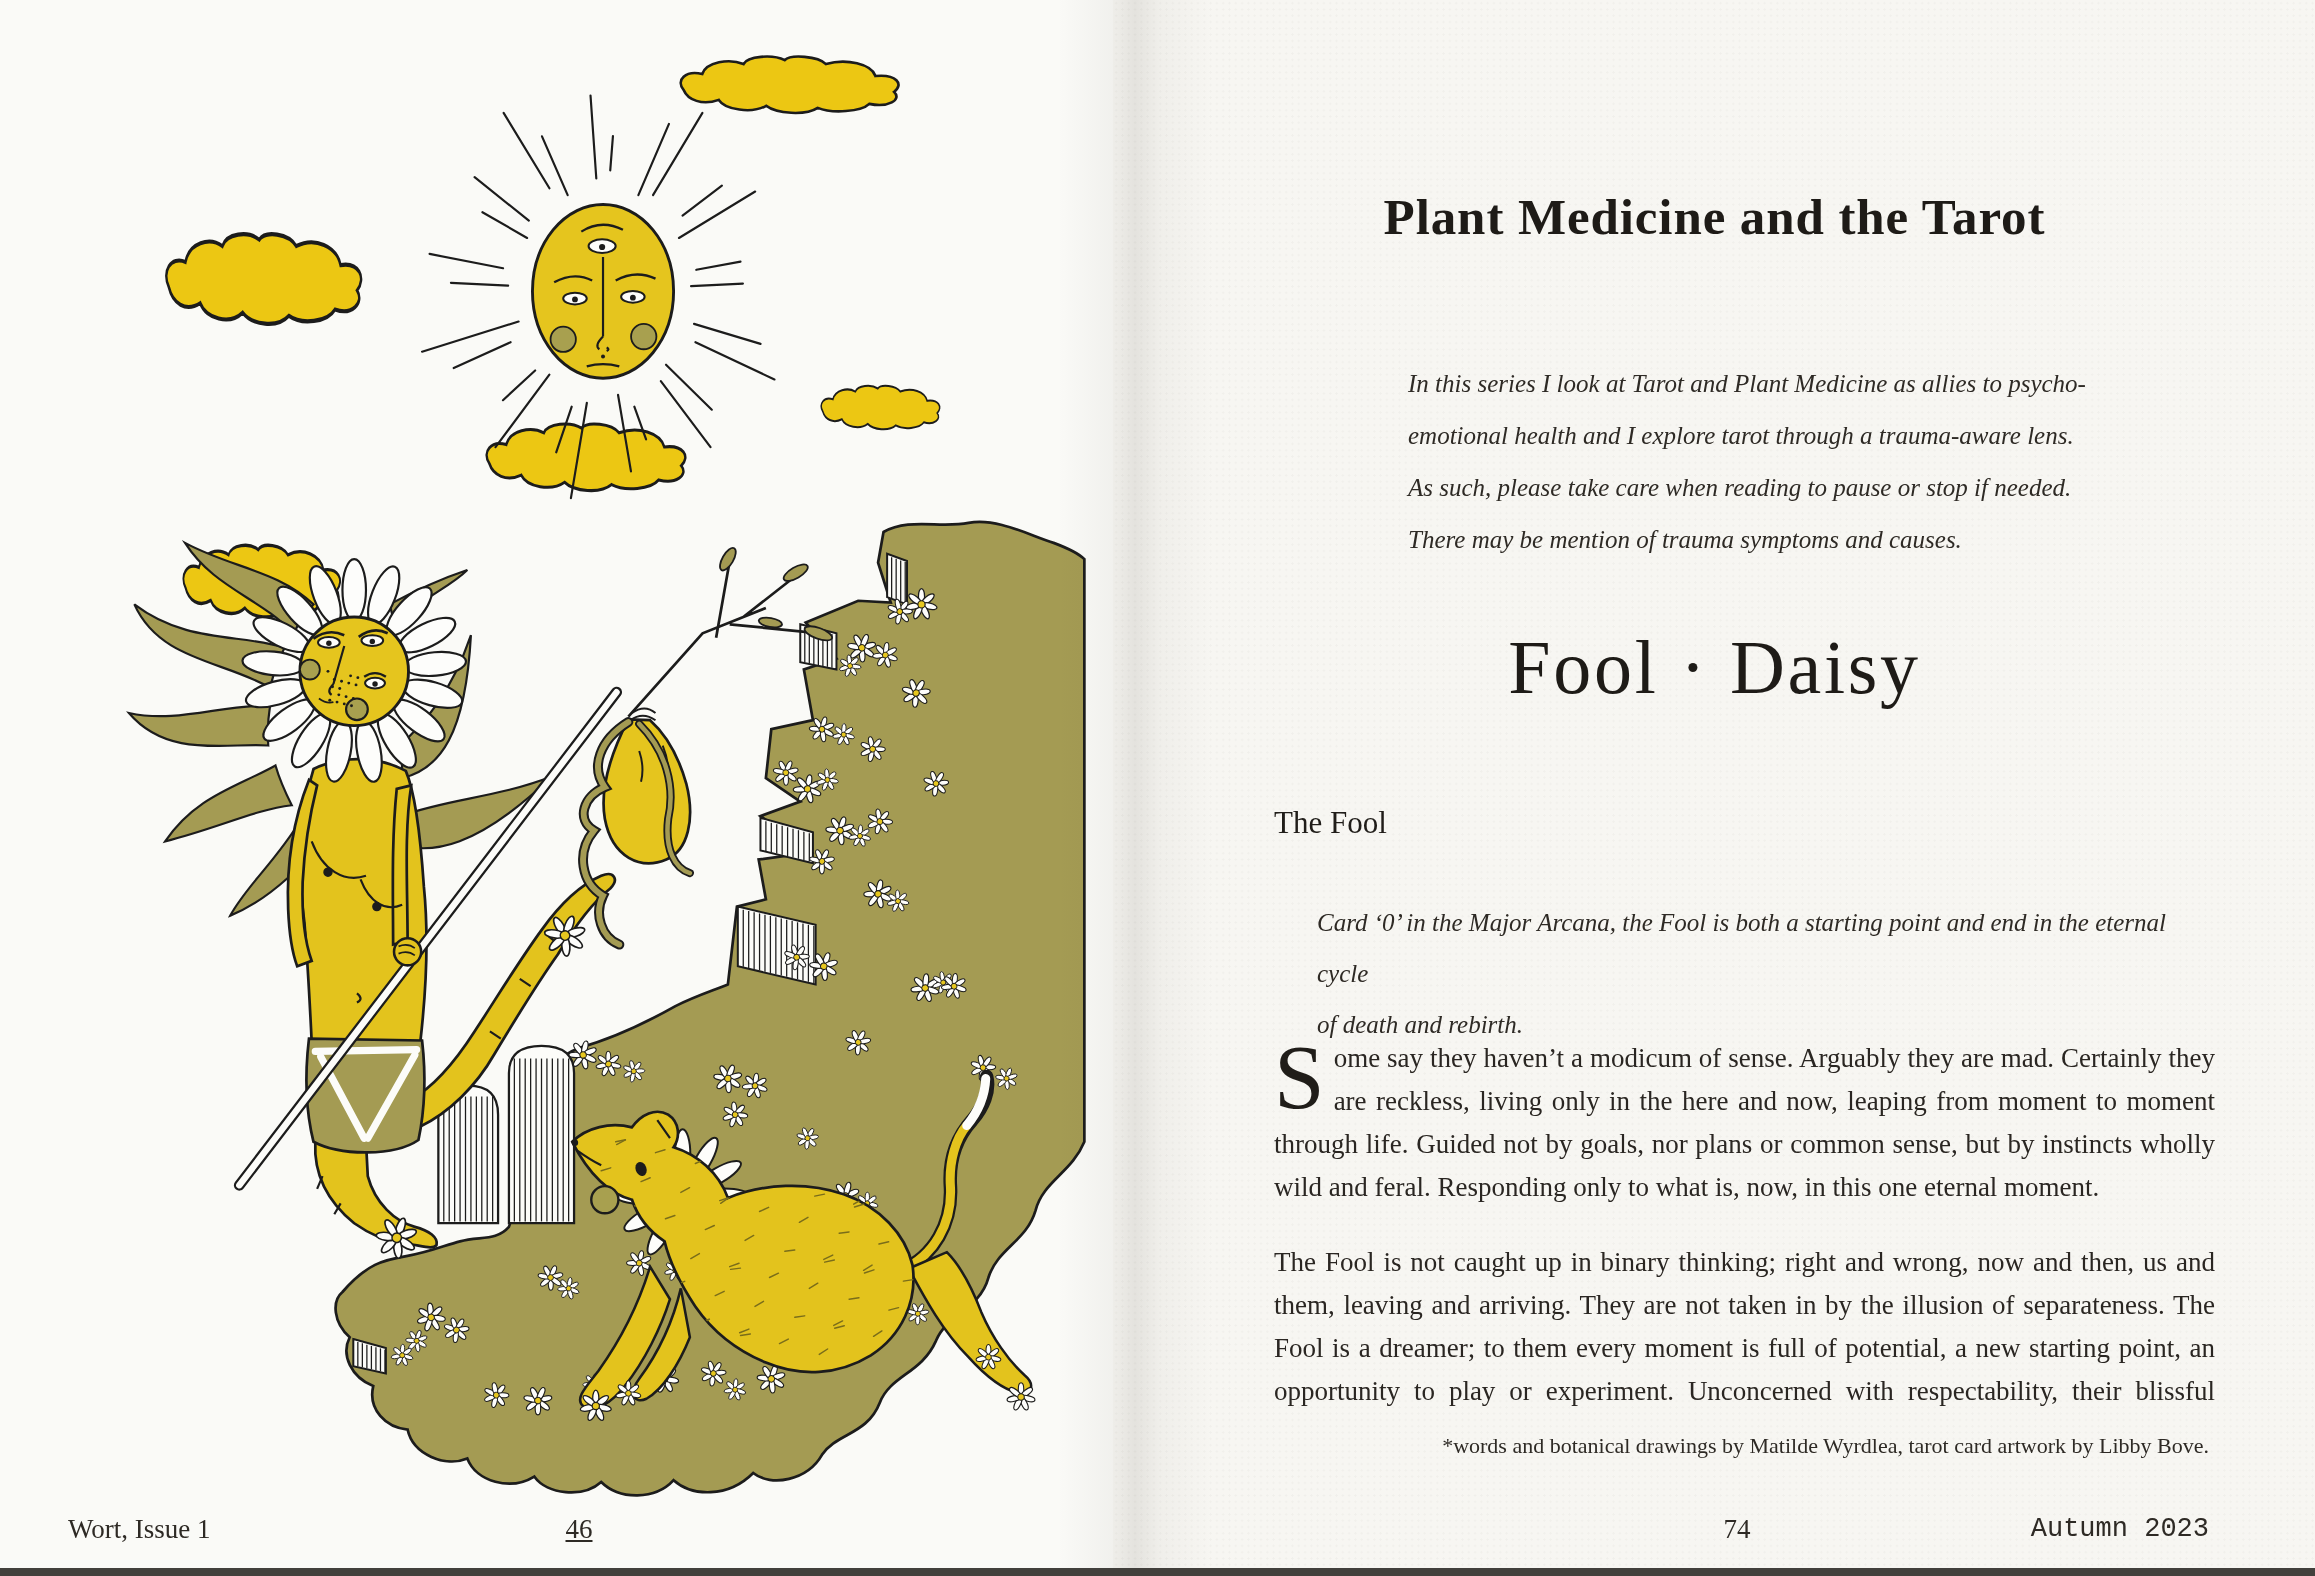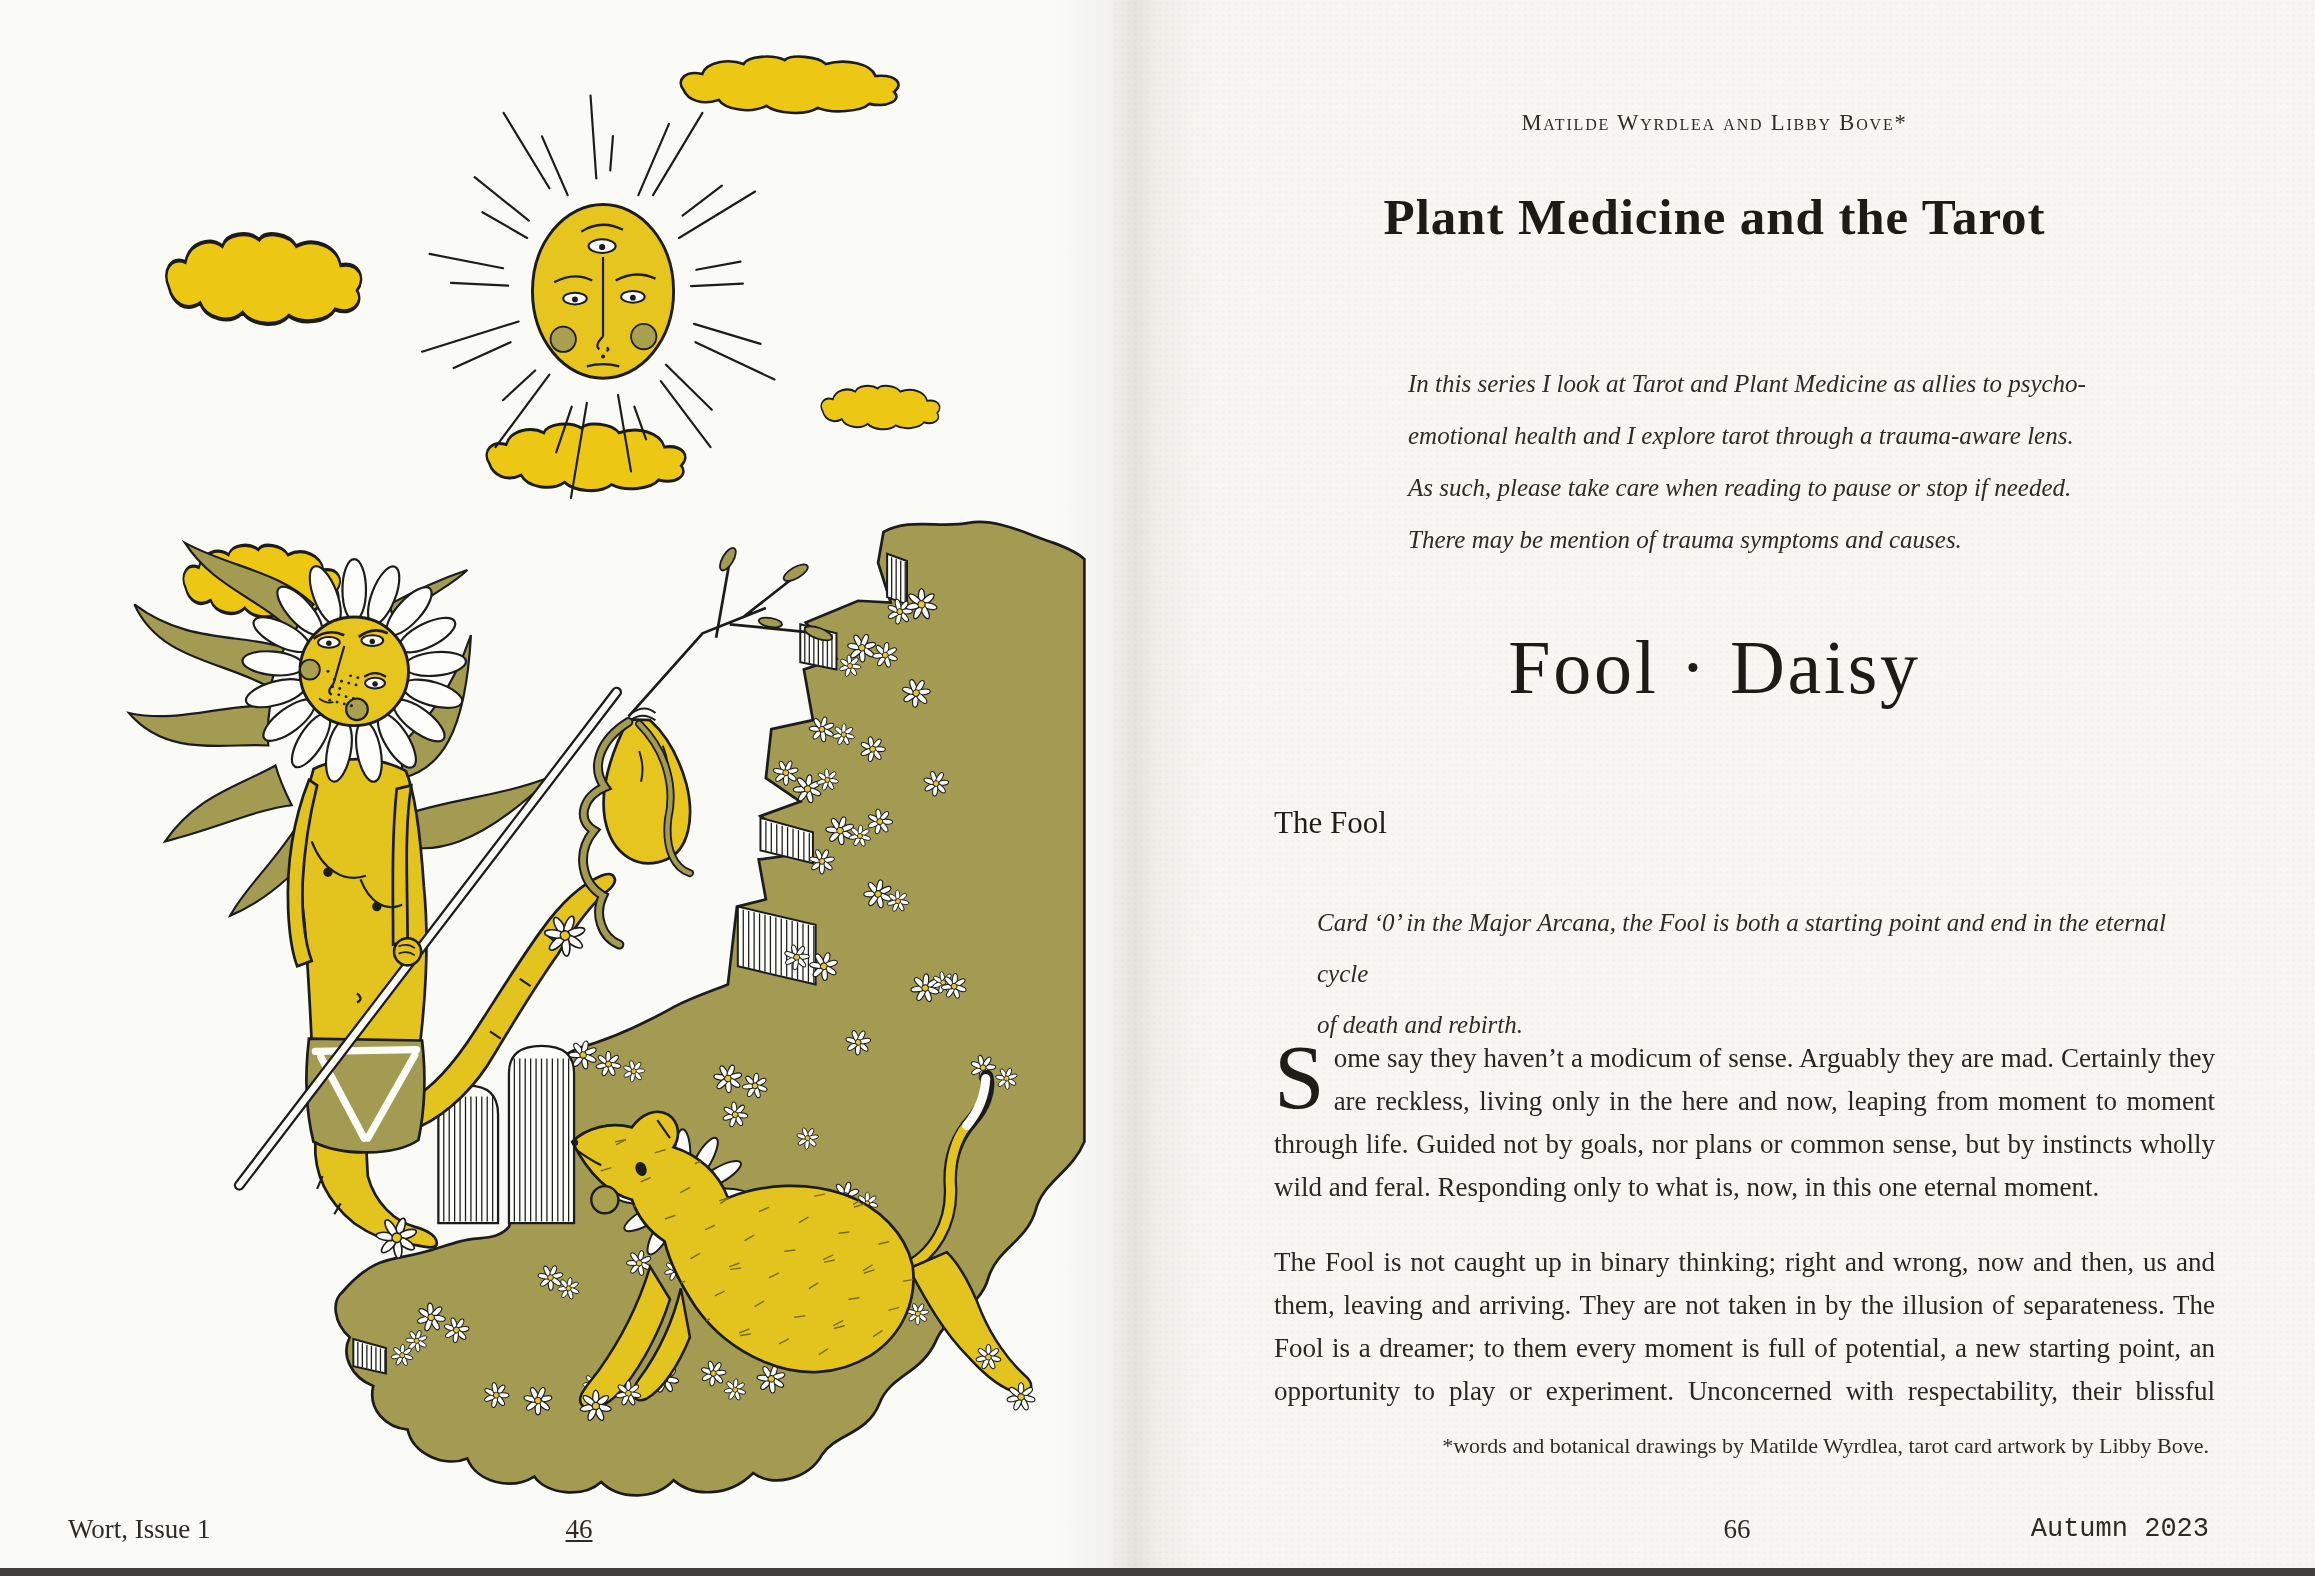--- a/index.html
+++ b/index.html
@@ -533,34 +533,33 @@
           <use href="#daisy" transform="translate(578,1034) scale(1.3) rotate(-30)"></use>
         </g>
     </g>
   </svg>
 
   <div class="folio folio-pub">Wort, Issue 1</div>
   <div class="folio folio-num">46</div>
 </div>
 
 <div class="page" id="right-page">
-  <div class="byline">Matilde Wyrdlea and Libby Bove*</div>
   <h1 class="title">Plant Medicine and the Tarot</h1>
   <div class="intro">In this series I look at Tarot and Plant Medicine as allies to psycho-
 emotional health and I explore tarot through a trauma-aware lens.
 As such, please take care when reading to pause or stop if needed.
 There may be mention of trauma symptoms and causes.</div>
   <h2 class="card-title">Fool · Daisy</h2>
   <h3 class="section-heading">The Fool</h3>
   <div class="card-desc">Card ‘0’ in the Major Arcana, the Fool is both a starting point and end in the eternal cycle
 of death and rebirth.</div>
   <div class="body-copy">
     <p><span class="drop-cap">S</span><span>ome say they haven’t a modicum of sense. Arguably they are mad. Certainly they are reckless, living only in the here and now, leaping from moment to moment through life. Guided not by goals, nor plans or common sense, but by instincts wholly wild and feral. Responding only to what is, now, in this one eternal moment.</span></p>
     <p class="continues">The Fool is not caught up in binary thinking; right and wrong, now and then, us and them, leaving and arriving. They are not taken in by the illusion of separateness. The Fool is a dreamer; to them every moment is full of potential, a new starting point, an opportunity to play or experiment. Unconcerned with respectability, their blissful</p>
   </div>
   <div class="footnote">*words and botanical drawings by Matilde Wyrdlea, tarot card artwork by Libby Bove.</div>
-  <div class="folio folio-num">66</div>
+  <div class="folio folio-num">74</div>
   <div class="folio folio-season">Autumn 2023</div>
 </div>
 
 <div id="gutter"></div>
 <div id="bottom-strip"></div>
 
 
 </body></html>

